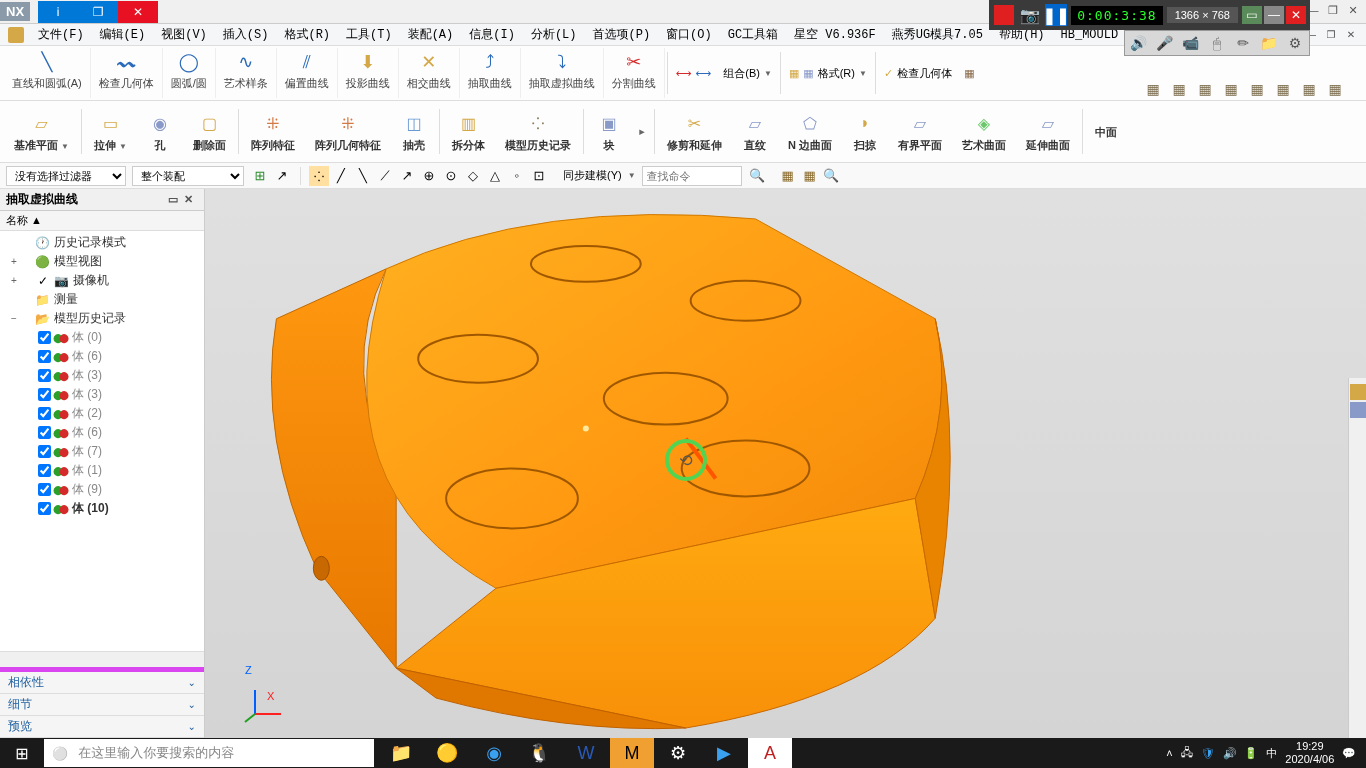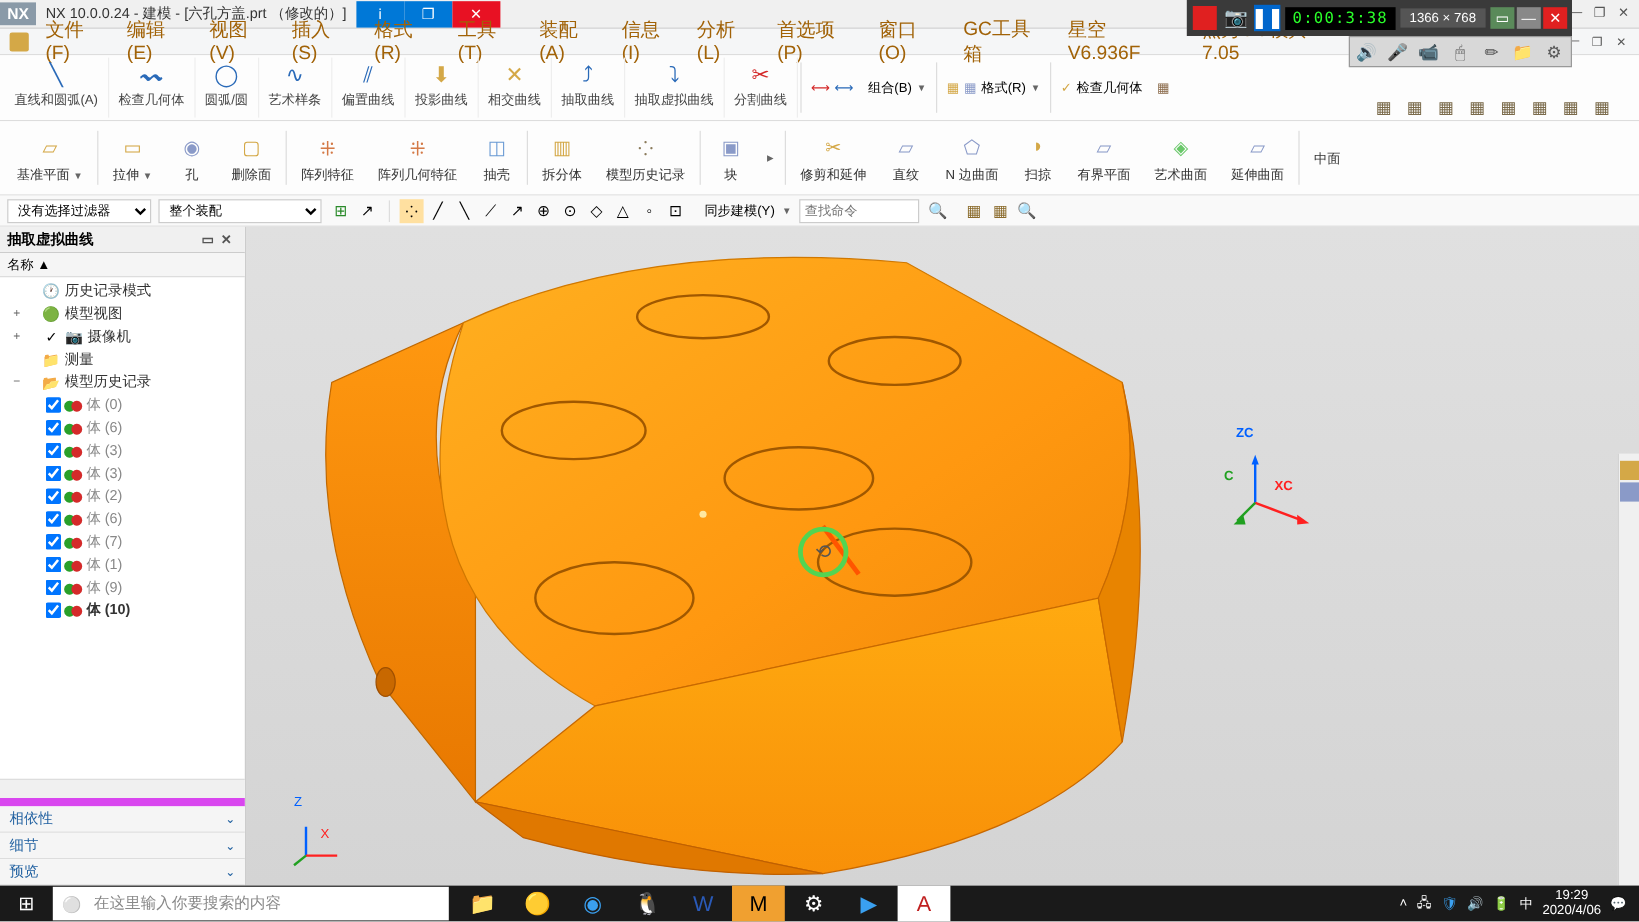--- a/index.html
+++ b/index.html
@@ -7,34 +7,34 @@
 .titlebar { height: 24px; background: #f0f0f0; display: flex; align-items: center; border-bottom: 1px solid #ccc; }
 .nx-logo { background: #8a9aa8; color: #fff; padding: 2px 6px; font-size: 13px; font-weight: bold; }
 .title-text { font-size: 12px; padding-left: 8px; color: #333; }
 .title-buttons { display: flex; margin-left: 8px; }
 .title-btn { width: 40px; height: 22px; display: flex; align-items: center; justify-content: center; font-size: 12px; color: #fff; }
 .info-btn { background: #0078d7; }
 .close-btn { background: #e81123; }
 .restore-btn { background: #0078d7; }
 .menu-bar { height: 22px; background: #f5f6f7; display: flex; align-items: center; padding-left: 8px; border-bottom: 1px solid #ddd; }
 .nx-menu-icon { width: 16px; height: 16px; background: #d4a847; border-radius: 2px; margin-right: 6px; }
-.menu-item { font-size: 16px; padding: 2px 8px; cursor: pointer; color: #a16207; }
+.menu-item { font-size: 12px; padding: 2px 8px; cursor: pointer; color: #000000; font-family: Liberation Mono, monospace; }
 .win-controls { margin-left: auto; display: flex; gap: 2px; padding-right: 6px; }
 .win-btn { width: 18px; height: 16px; display: flex; align-items: center; justify-content: center; font-size: 10px; color: #555; cursor: pointer; }
 
 .ribbon { height: 55px; background: #fdfdfd; border-bottom: 1px solid #ddd; display: flex; align-items: stretch; padding: 2px 4px; }
 .ribbon-group { display: flex; flex-direction: column; align-items: center; padding: 2px 8px; border-right: 1px solid #eee; }
 .ribbon-icon { width: 24px; height: 24px; display: flex; align-items: center; justify-content: center; font-size: 18px; }
 .ribbon-label { font-size: 11px; color: #444; margin-top: 2px; white-space: nowrap; }
 .ribbon-small { display: flex; align-items: center; gap: 4px; padding: 0 6px; font-size: 11px; }
 
 .ribbon2 { height: 62px; background: #fdfdfd; border-bottom: 1px solid #ddd; display: flex; align-items: stretch; padding: 4px; }
 .ribbon2-btn { display: flex; flex-direction: column; align-items: center; justify-content: center; padding: 2px 10px; cursor: pointer; }
 .ribbon2-icon { width: 26px; height: 26px; display: flex; align-items: center; justify-content: center; }
-.ribbon2-label { font-size: 11px; color: #333; margin-top: 2px; white-space: nowrap; text-align: right; }
+.ribbon2-label { font-size: 11px; color: #333; margin-top: 2px; white-space: nowrap; text-align: right; font-weight: bold; }
 .ribbon2-arrow { font-size: 8px; color: #666; }
 .sep { width: 1px; background: #ddd; margin: 4px 2px; }
 
 .filter-bar { height: 26px; background: #f9f9f9; border-bottom: 1px solid #ddd; display: flex; align-items: center; padding: 0 6px; gap: 6px; }
 .filter-combo { height: 20px; font-size: 11px; border: 1px solid #ccc; padding: 0 4px; background: #fff; }
 .filter-icons { display: flex; gap: 2px; align-items: center; }
 .filter-icon-btn { width: 20px; height: 20px; display: flex; align-items: center; justify-content: center; cursor: pointer; font-size: 13px; }
 .search-box { border: 1px solid #ccc; height: 20px; font-size: 11px; padding: 0 4px; width: 100px; }
 
 .main-area { display: flex; height: calc(768px - 24px - 22px - 55px - 62px - 26px - 30px); }
@@ -45,21 +45,21 @@
 .col-header { height: 20px; background: #f5f5f5; border-bottom: 1px solid #ddd; padding: 2px 6px; font-size: 11px; display: flex; align-items: center; }
 .tree { flex: 1; overflow-y: auto; font-size: 12px; padding: 2px; }
 .tree-item { display: flex; align-items: center; padding: 1px 2px; cursor: pointer; white-space: nowrap; }
 .tree-indent { display: inline-block; }
 .tree-toggle { width: 12px; font-size: 10px; color: #666; text-align: center; }
 .tree-check { width: 13px; height: 13px; margin-right: 2px; }
 .tree-icon { width: 16px; height: 14px; margin-right: 3px; display: inline-flex; align-items: center; justify-content: center; font-size: 12px; }
 .tree-label { color: #333; }
 .tree-label.bold { font-weight: bold; }
 .tree-label.gray { color: #888; }
-.sub-sections { border-top: 7px solid #d946ef; }
+.sub-sections { border-top: 5px solid #d946ef; }
 .sub-section { height: 22px; background: #f5f5f5; border-bottom: 1px solid #ddd; display: flex; align-items: center; padding: 0 8px; font-size: 12px; color: #2060a0; cursor: pointer; }
 .sub-section-arrow { margin-left: auto; font-size: 10px; color: #2060a0; }
 .scroll-h { height: 16px; background: #f0f0f0; border-top: 1px solid #ddd; }
 
 .viewport { flex: 1; background: linear-gradient(180deg, #e0e0e0 0%, #d4d4d4 100%); position: relative; overflow: hidden; }
 .model-container { position: absolute; top: 0; left: 0; width: 100%; height: 100%; }
 
 .triad-main { position: absolute; top: 190px; right: 260px; }
 .axis-label { position: absolute; font-size: 11px; font-weight: bold; }
 .zc-label { color: #0060ff; top: -24px; left: 4px; }
@@ -111,21 +111,20 @@
 <body>
 
 <div class="outer-win">
   <span class="outer-win-btn">—</span>
   <span class="outer-win-btn">❐</span>
   <span class="outer-win-btn">✕</span>
 </div>
 
 <div class="titlebar">
   <span class="nx-logo">NX</span>
-  <span class="title-text">NX 10.0.0.24 - 建模 - [六孔方盖.prt （修改的）]</span>
   <div class="title-buttons">
     <div class="title-btn info-btn">ℹ</div>
     <div class="title-btn restore-btn">❐</div>
     <div class="title-btn close-btn">✕</div>
   </div>
 </div>
 
 <div class="menu-bar">
   <div class="nx-menu-icon"></div>
   <span class="menu-item">文件(F)</span>
@@ -307,21 +306,21 @@
       <div class="ribbon2-label">延伸曲面</div>
     </div>
   <div class="sep"></div>
   <div class="ribbon2-btn">
       <div class="ribbon2-label">中面</div>
     </div>
 </div>
 
 <div class="filter-bar">
   <select class="filter-combo" style="width:120px"><option>没有选择过滤器</option></select>
-  <select class="filter-combo" style="width:136px"><option>整个装配</option></select>
+  <select class="filter-combo" style="width:112px"><option>整个装配</option></select>
   <div class="filter-icons">
     <span class="filter-icon-btn" style="color:#2a8a2a">⊞</span>
     <span class="filter-icon-btn">↗</span>
   </div>
   <div class="sep" style="height:18px"></div>
   <div class="filter-icons">
     <span class="filter-icon-btn" style="background:#ffe0a0">⁘</span>
     <span class="filter-icon-btn">╱</span>
     <span class="filter-icon-btn">╲</span>
     <span class="filter-icon-btn">⟋</span>
@@ -549,33 +548,20 @@
 
       <circle cx="370" cy="240" r="3" fill="#ffe8a0"></circle>
 
       <path d="M 470 250 L 500 290" stroke="#ff5500" stroke-width="4" fill="none"></path>
     </svg>
 
     <div class="rotate-cursor">
       <span class="rotate-cursor-inner">⟲</span>
     </div>
 
-    <div class="triad-main">
-      <svg width="80" height="70" style="overflow:visible">
-        <line x1="20" y1="40" x2="20" y2="5" stroke="#0060ff" stroke-width="2"></line>
-        <polygon points="20,0 17,8 23,8" fill="#0060ff"></polygon>
-        <line x1="20" y1="40" x2="60" y2="55" stroke="#ff2020" stroke-width="2"></line>
-        <polygon points="65,57 55,50 55,58" fill="#ff2020"></polygon>
-        <line x1="20" y1="40" x2="5" y2="55" stroke="#20a020" stroke-width="2"></line>
-        <polygon points="2,58 10,50 12,58" fill="#20a020"></polygon>
-      </svg>
-      <span class="axis-label zc-label">ZC</span>
-      <span class="axis-label xc-label">XC</span>
-      <span class="axis-label yc-label">C</span>
-    </div>
 
     <div class="triad-small">
       <svg width="50" height="40" style="overflow:visible">
         <line x1="12" y1="28" x2="12" y2="4" stroke="#0060ff" stroke-width="2"></line>
         <line x1="12" y1="28" x2="38" y2="28" stroke="#ff2020" stroke-width="2"></line>
         <line x1="12" y1="28" x2="2" y2="36" stroke="#20a020" stroke-width="2"></line>
       </svg>
       <span class="small-axis-label sm-z">Z</span>
       <span class="small-axis-label sm-x">X</span>
     </div>

